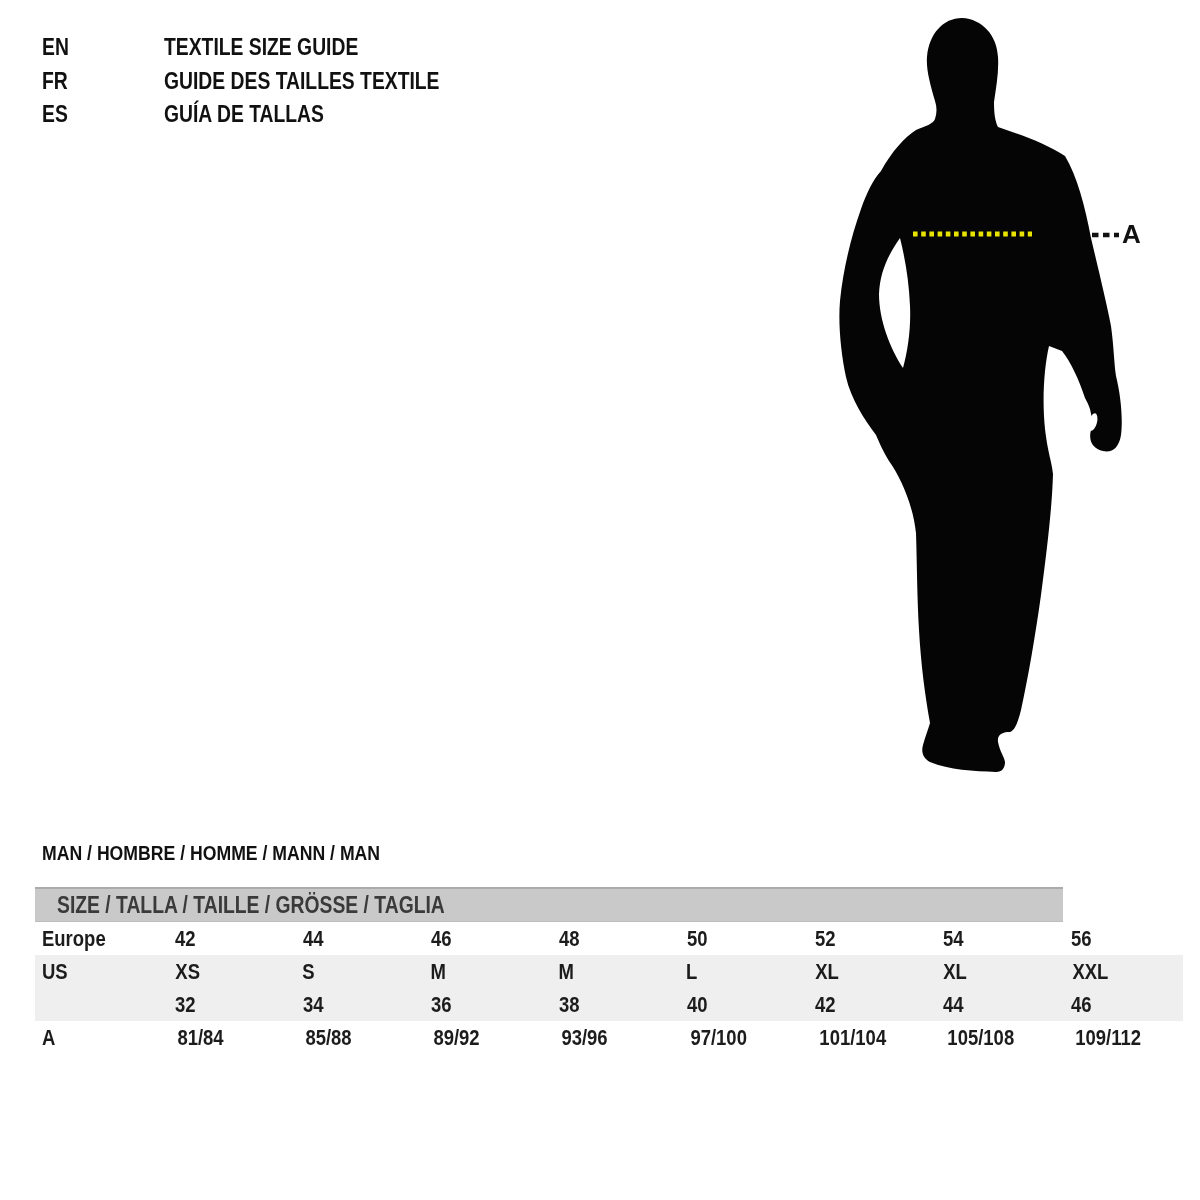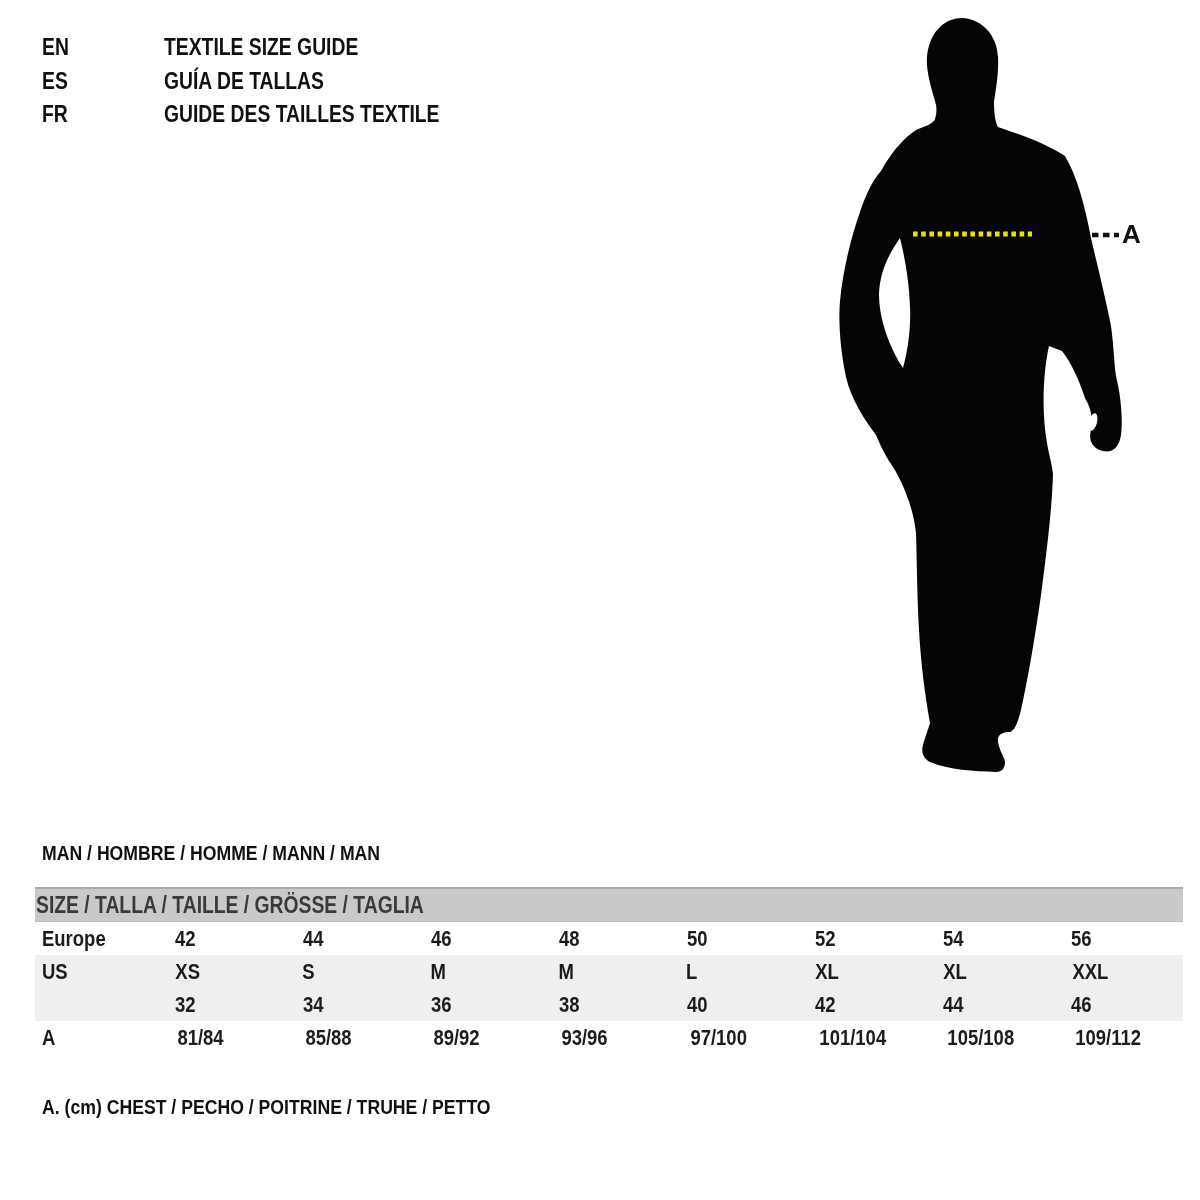--- a/index.html
+++ b/index.html
@@ -20,23 +20,23 @@
   .cat-line { height:33px; display:flex; align-items:center; font-size:24px; font-weight:700; }
 
   .figure-wrap { position:absolute; left:835px; top:10px; width:290px; height:790px; }
   .figure-wrap svg { display:block; width:100%; height:100%; }
   .measure-label { position:absolute; left:1122px; top:219px; font-size:26px; font-weight:700; }
 
   .section-title { position:absolute; left:42px; top:841px; font-size:21px; font-weight:700; }
 
   .size-table { position:absolute; left:35px; top:887px; width:1162px; }
   .table-header {
-    width:1148px; height:35px; box-sizing:border-box; background:#c9c9c9;
+    width:1028px; height:35px; box-sizing:border-box; background:#c9c9c9;
     border-top:2px solid #ababab; border-bottom:1px solid #bdbdbd;
-    display:flex; align-items:center; padding-left:1px;
+    display:flex; align-items:center; padding-left:22px;
     font-size:23px; font-weight:700; color:#3a3a3a;
   }
   .table-body { position:relative; }
   .stripe { position:absolute; left:0; top:33px; width:1148px; height:66px; background:#efefef; }
   .t-row {
     position:relative; display:grid; grid-template-columns:138px repeat(8,128px);
     height:33px; align-items:center; font-size:22px; font-weight:700; color:#1c1c1c;
   }
   .t-label { padding-left:7px; }
   .t-cell { text-align:left; }
@@ -47,26 +47,26 @@
 <body>
 
 <div class="page">
 
   <div class="lang-list">
     <div class="lang-row">
       <span class="lang-code"><span class="cx">EN</span></span>
       <span class="cx">TEXTILE SIZE GUIDE</span>
     </div>
     <div class="lang-row">
+      <span class="lang-code"><span class="cx">FR</span></span>
+      <span class="cx">GUIDE DES TAILLES TEXTILE</span>
+    </div>
+    <div class="lang-row">
       <span class="lang-code"><span class="cx">ES</span></span>
       <span class="cx">GUÍA DE TALLAS</span>
-    </div>
-    <div class="lang-row">
-      <span class="lang-code"><span class="cx">FR</span></span>
-      <span class="cx">GUIDE DES TAILLES TEXTILE</span>
     </div>
   </div>
 
 
   <div class="figure-wrap">
     <svg viewBox="0 0 290 790" xmlns="http://www.w3.org/2000/svg">
       <path fill="#050505" d="
         M127,8
         C147,9 162,25 163,47
         C164,62 161,78 159,92
@@ -171,15 +171,14 @@
         <div class="t-cell"><span class="cx cx-c">93/96</span></div>
         <div class="t-cell"><span class="cx cx-c">97/100</span></div>
         <div class="t-cell"><span class="cx cx-c">101/104</span></div>
         <div class="t-cell"><span class="cx cx-c">105/108</span></div>
         <div class="t-cell"><span class="cx cx-c">109/112</span></div>
       </div>
 
     </div>
   </div>
 
-  <div class="footnote"><span class="cx">A. (cm) CHEST / PECHO / POITRINE / TRUHE / PETTO</span></div>
 
 </div>
 
 </body></html>

